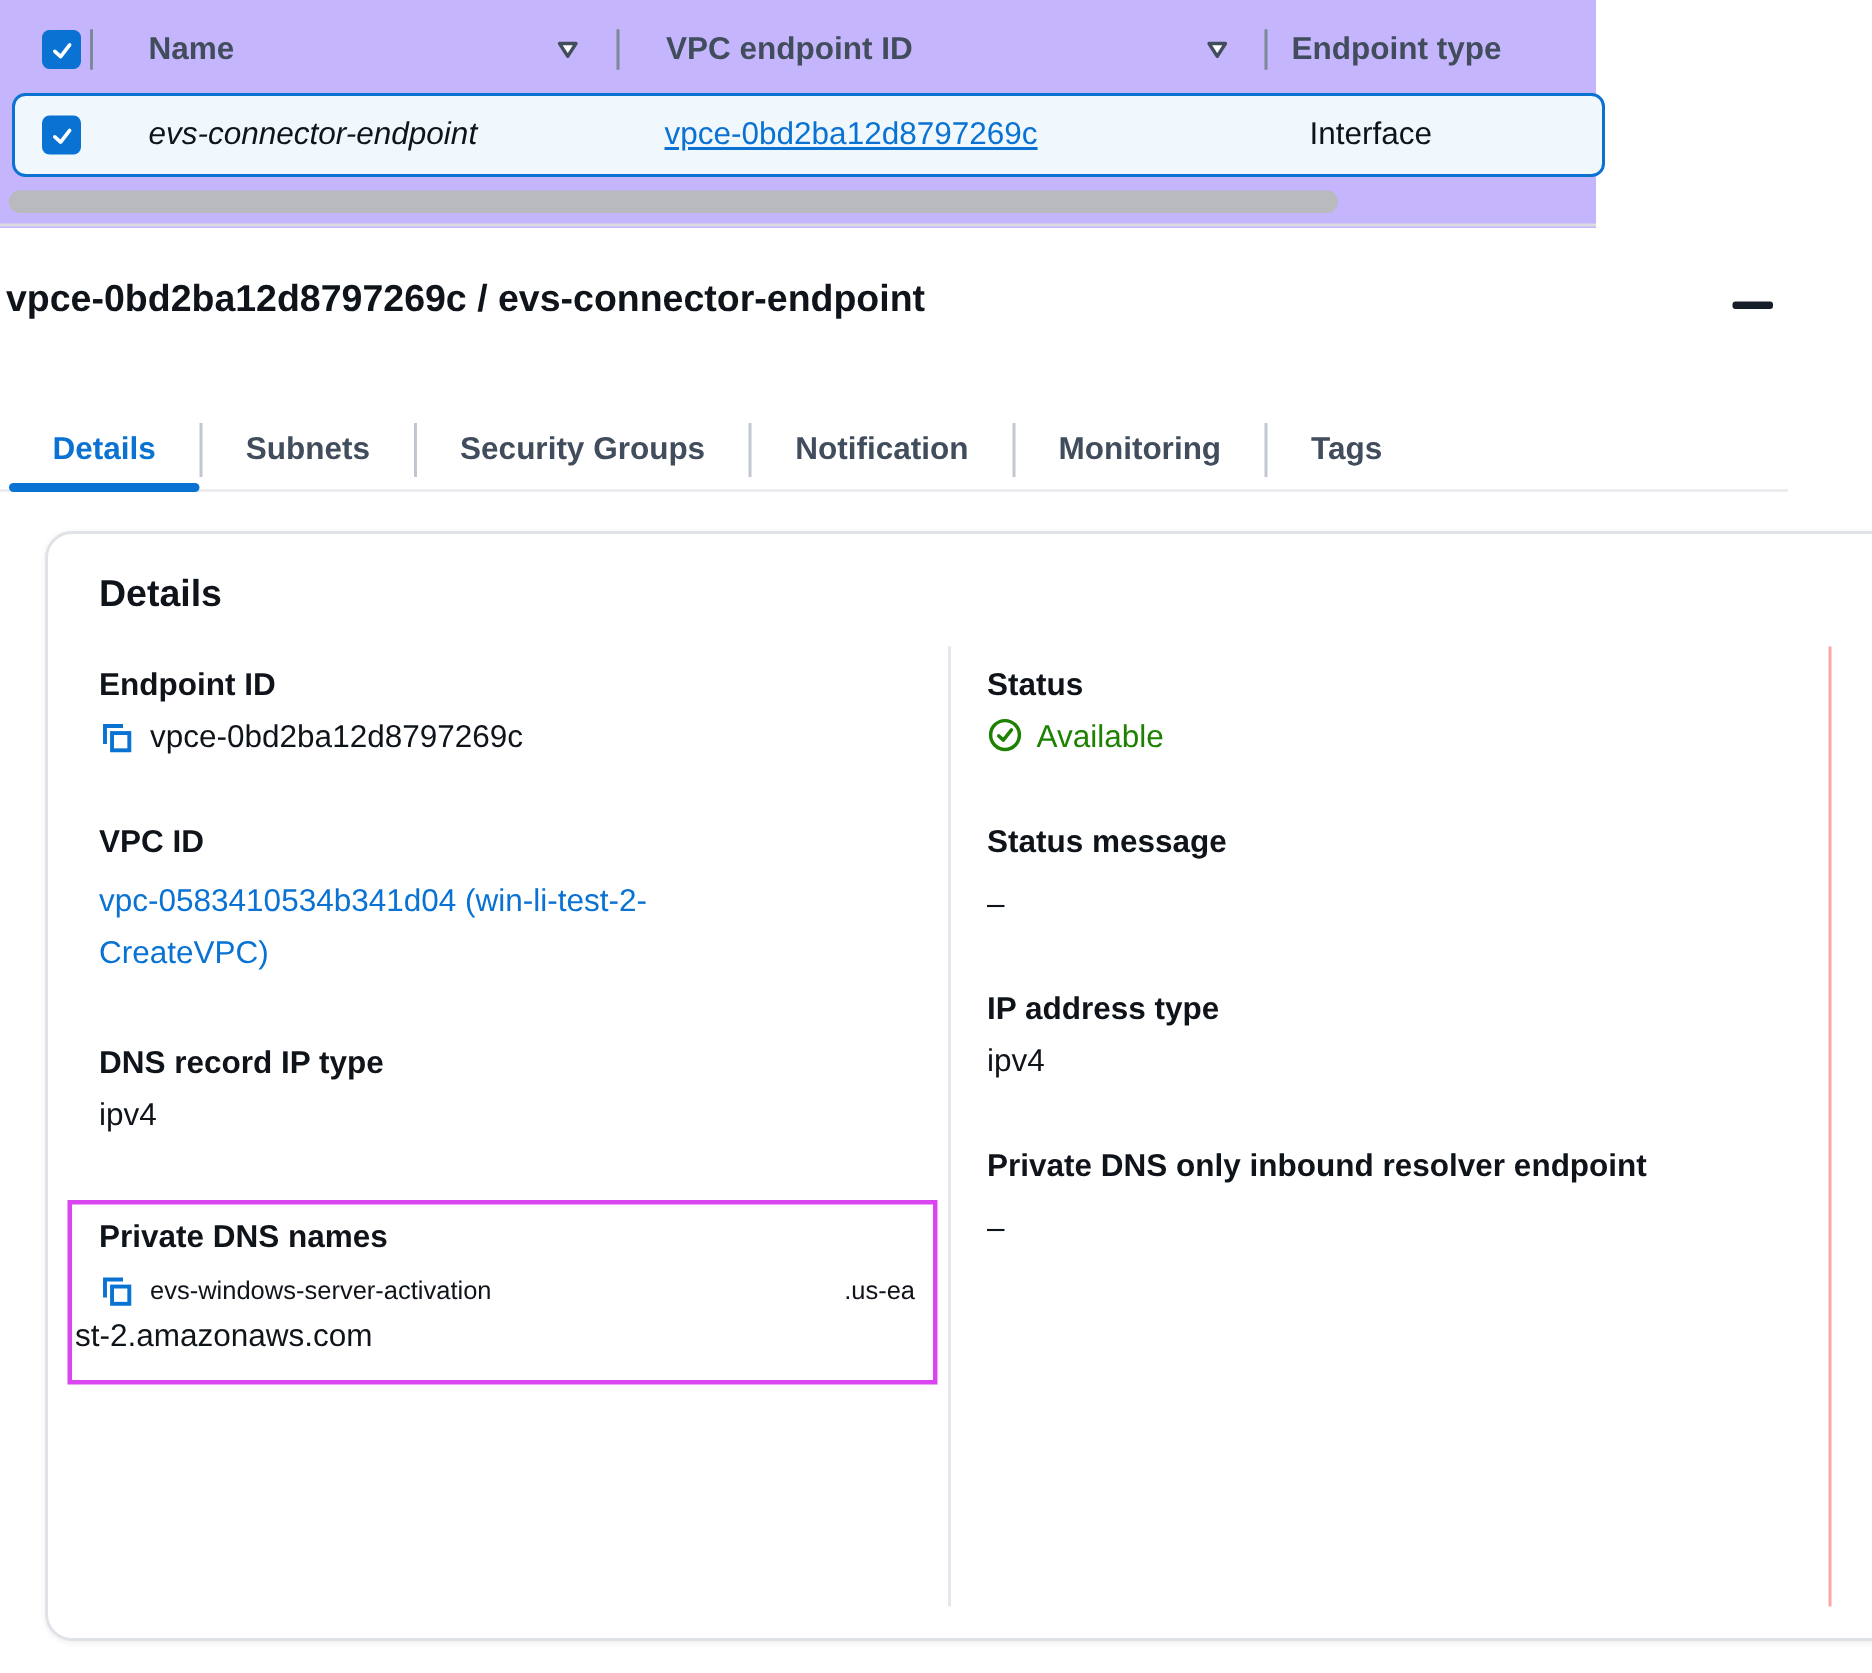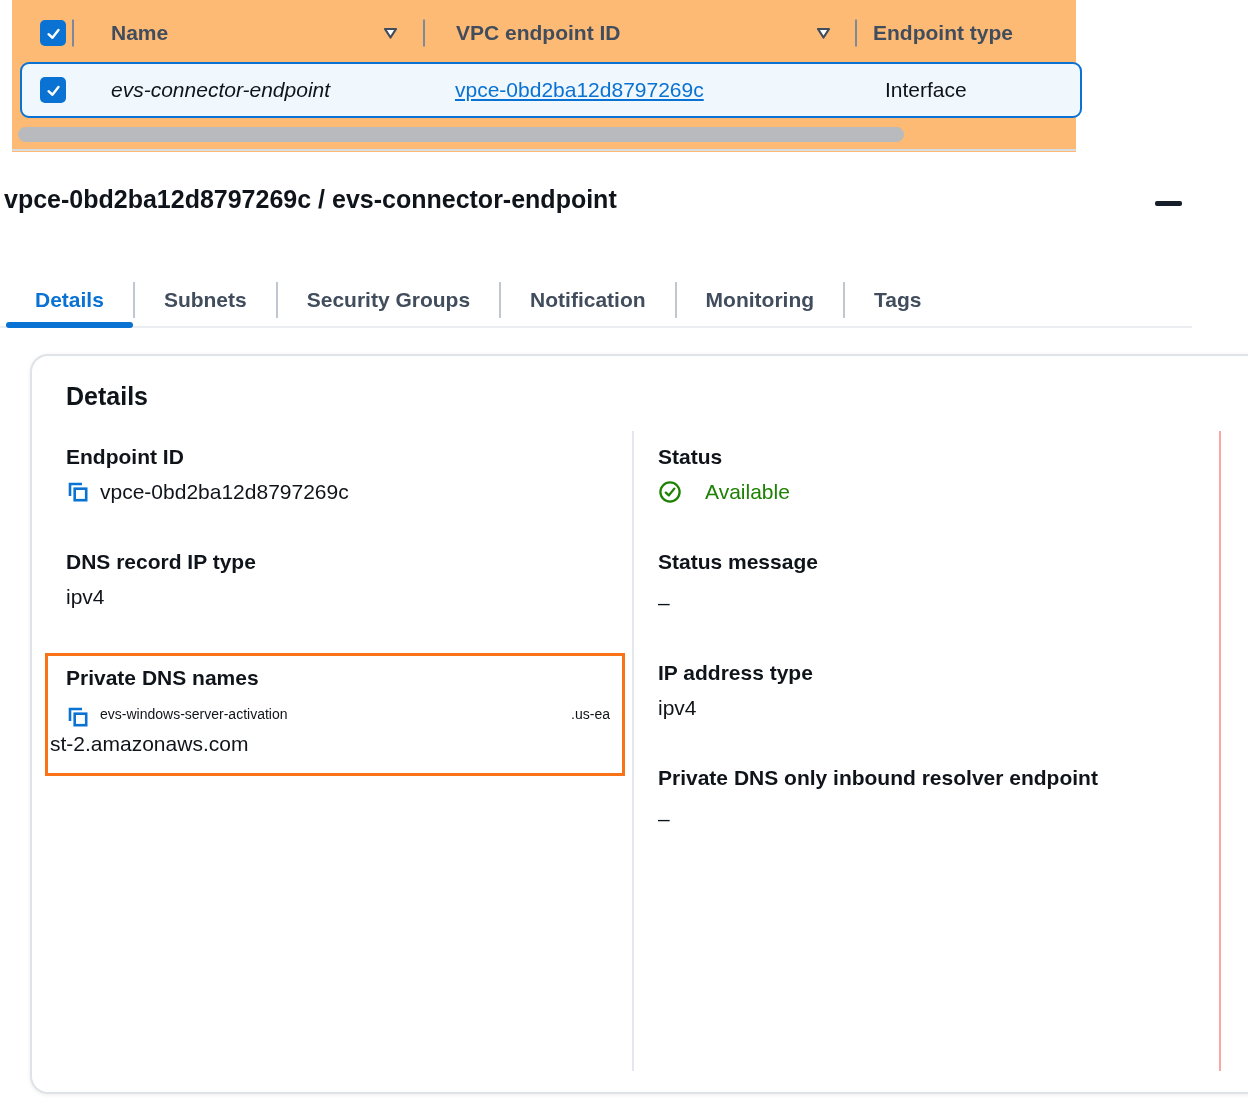--- a/index.html
+++ b/index.html
@@ -1,20 +1,20 @@
 <!DOCTYPE html>
 <html><head>
 <meta charset="utf-8">
 <style>
   * { margin:0; padding:0; box-sizing:border-box; }
   html,body { width:1248px; height:1115px; overflow:hidden; background:#fff;
     font-family:"Liberation Sans","DejaVu Sans",sans-serif; color:#0f141a; }
 
   
-  .table-area { position:relative; width:1064px; height:152px; background:#fdba74;margin-left:12px; }
+  .table-area { position:relative; width:1064px; height:152px; background:#c4b5fd; }
   .header-row { position:absolute; top:8px; left:0; right:0; height:50px;
     display:grid; grid-template-columns:62px 351px 432px 1fr; align-items:center; }
   .hcell { position:relative; height:100%; display:flex; align-items:center;
     font-size:21px; font-weight:700; color:#414d5c; white-space:nowrap; }
   .hcell.with-div::after { content:''; position:absolute; right:0; top:50%;
     transform:translateY(-50%); width:2px; height:27px; background:#7d8998; }
   .hc0 { padding-left:28px; }
   .hc1 { padding-left:37px; }
   .hc2 { padding-left:31px; }
   .hc3 { padding-left:16px; }
@@ -64,26 +64,26 @@
   .col1 { padding:12px 20px 0 34px; border-right:2px solid #e4e8ed; }
   .col2 { padding:12px 20px 0 24px; border-right:2px solid #fca5a5; }
 
   .field { margin-bottom:42px; }
   .field-label { font-size:21px; font-weight:700; line-height:27px; color:#0f141a; margin-bottom:8px; }
   .field-value { font-size:21px; line-height:28px; color:#0f141a; }
   .value-row { display:flex; align-items:center; gap:10px; }
   .copy-btn { display:flex; align-items:center; flex:none; cursor:pointer; }
   a.vpc-link { color:#0972d3; font-size:21px; line-height:35px; text-decoration:none;
     display:inline-block; max-width:465px; }
-  .status-row { display:flex; align-items:center; gap:23px; }
+  .status-row { display:flex; align-items:flex-start; gap:9px; }
   .status-text { color:#1d8102; font-size:21px; }
 
-  .red-box { margin-left:-21px; width:580px; border:3px solid #f97316;
+  .red-box { margin-left:-21px; width:580px; border:3px solid #d946ef;
     padding:8px 12px 14px 18px; }
-  .dns-line1 { display:flex; align-items:flex-end; font-size:14px; line-height:30px; }
+  .dns-line1 { display:flex; align-items:center; font-size:17px; line-height:30px; }
   .dns-line1 .copy-btn { margin-right:10px; }
   .dns-suffix { margin-left:auto; }
   .dns-line2 { font-size:21px; line-height:30px; margin-left:-18px; padding-left:2px; }
 </style>
 </head>
 <body>
 
 <div class="table-area">
   <div class="header-row">
     <div class="hcell hc0 with-div">
@@ -165,20 +165,24 @@
             <span class="copy-btn">
               <svg width="24" height="24" viewBox="0 0 24 24">
                 <path d="M4 16 V4 H16" fill="none" stroke="#0972d3" stroke-width="2.6"></path>
                 <rect x="8.7" y="8.7" width="11.5" height="11.5" fill="#fff" stroke="#0972d3" stroke-width="2.6"></rect>
               </svg>
             </span>
             <span>vpce-0bd2ba12d8797269c</span>
           </div>
         </div>
 
+        <div class="field">
+          <div class="field-label">VPC ID</div>
+          <a href="#" class="vpc-link">vpc-0583410534b341d04 (win-li-test-2-CreateVPC)</a>
+        </div>
 
         <div class="field">
           <div class="field-label">DNS record IP type</div>
           <div class="field-value">ipv4</div>
         </div>
 
         <div class="red-box">
           <div class="field-label">Private DNS names</div>
           <div class="dns-line1">
             <span class="copy-btn">

